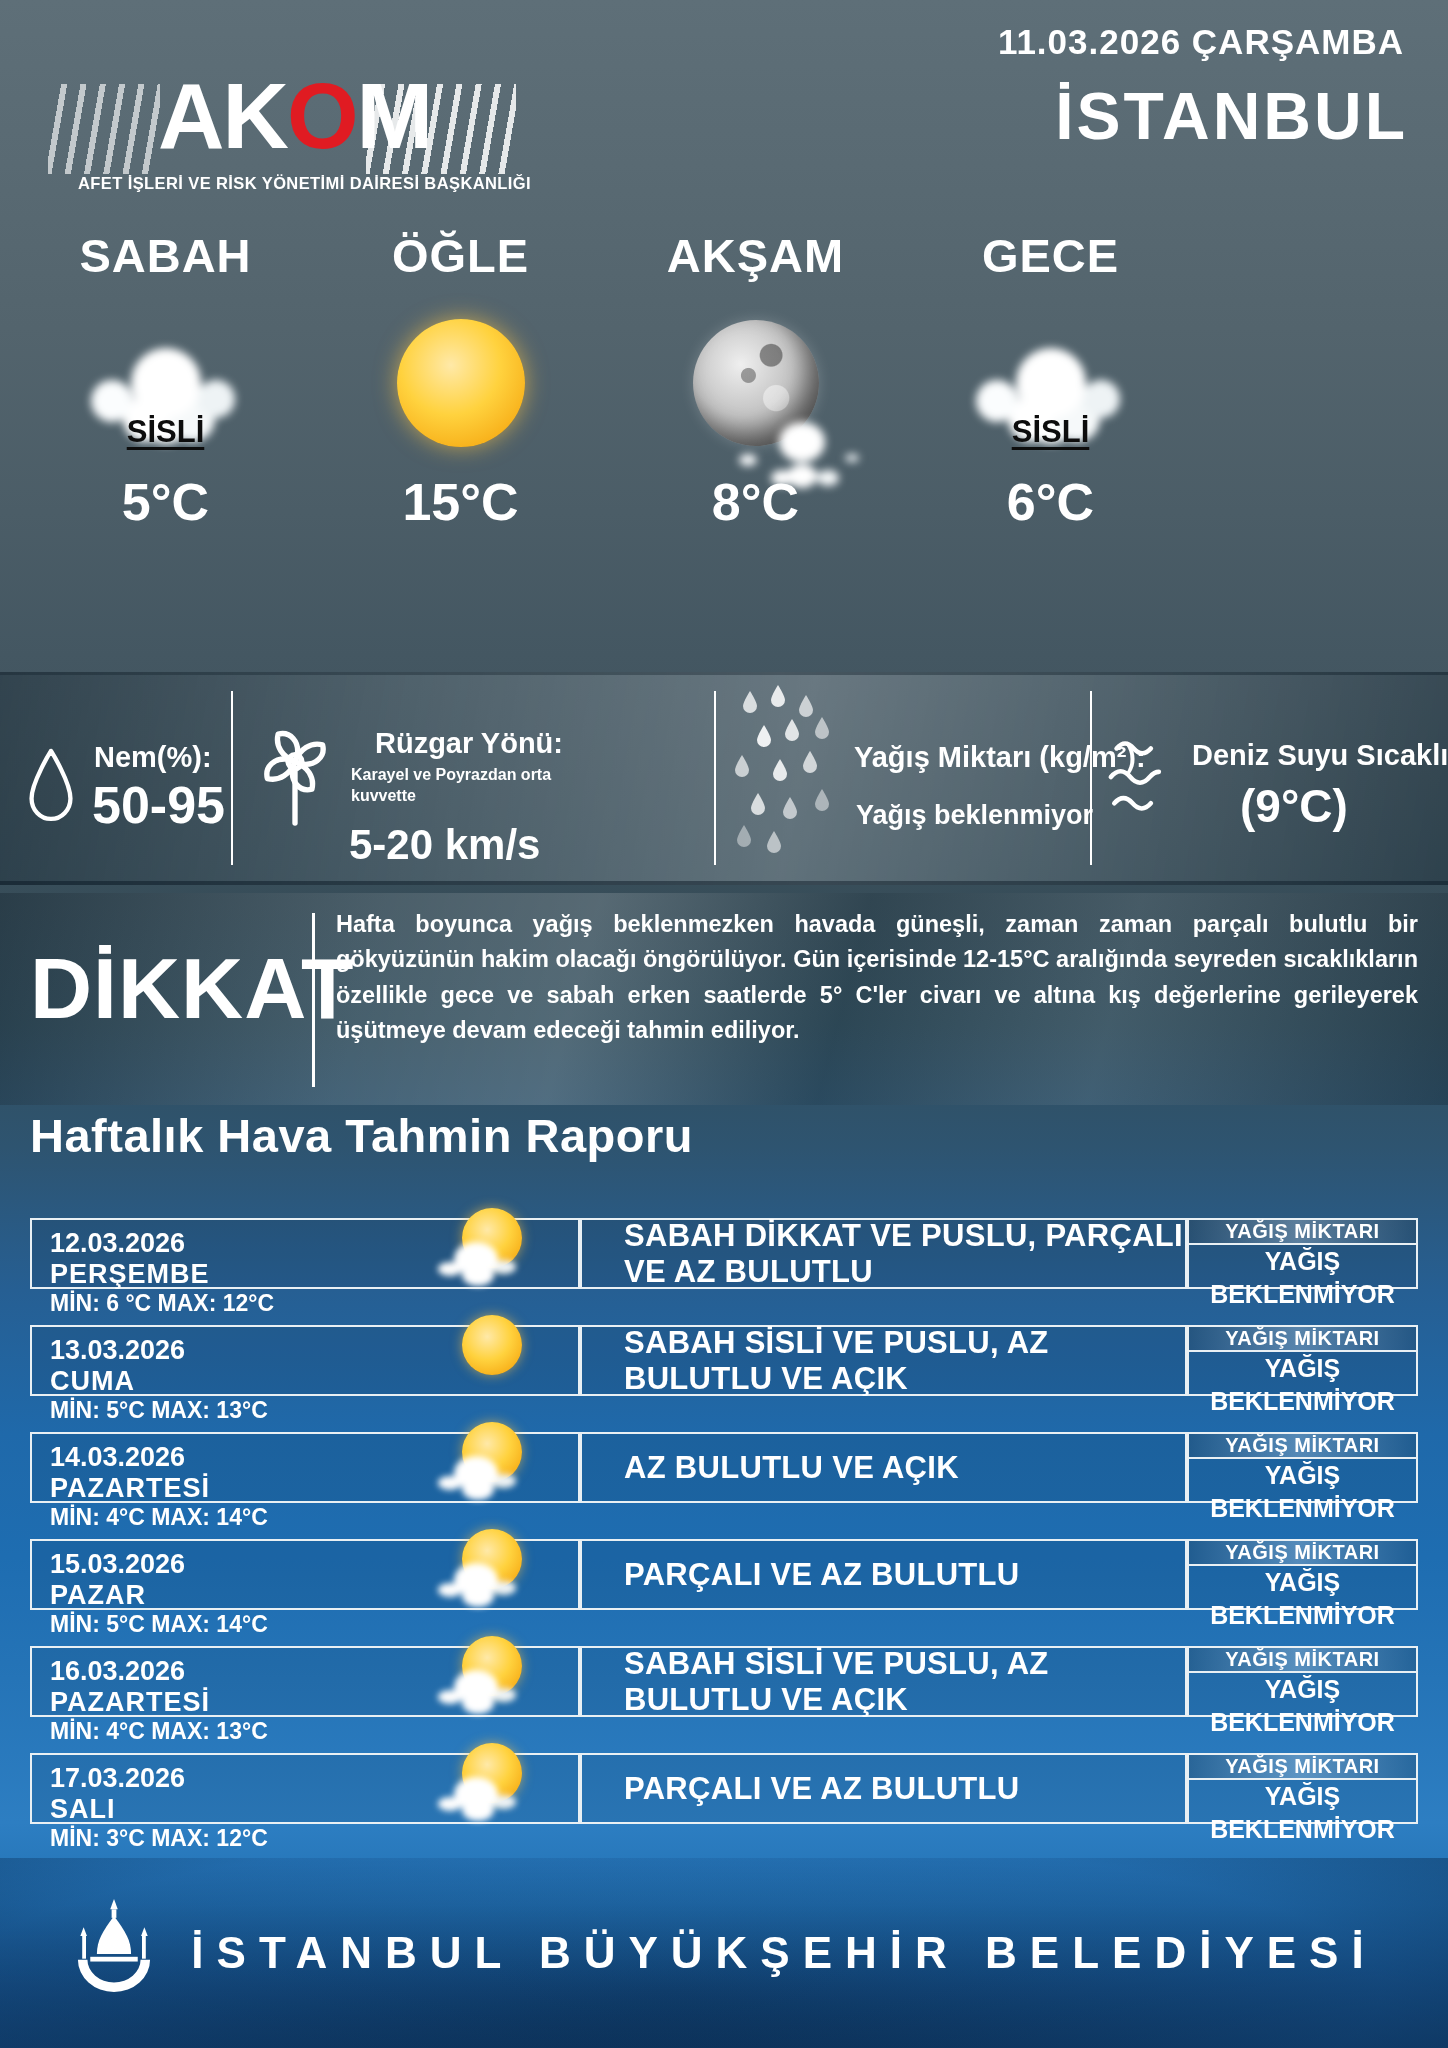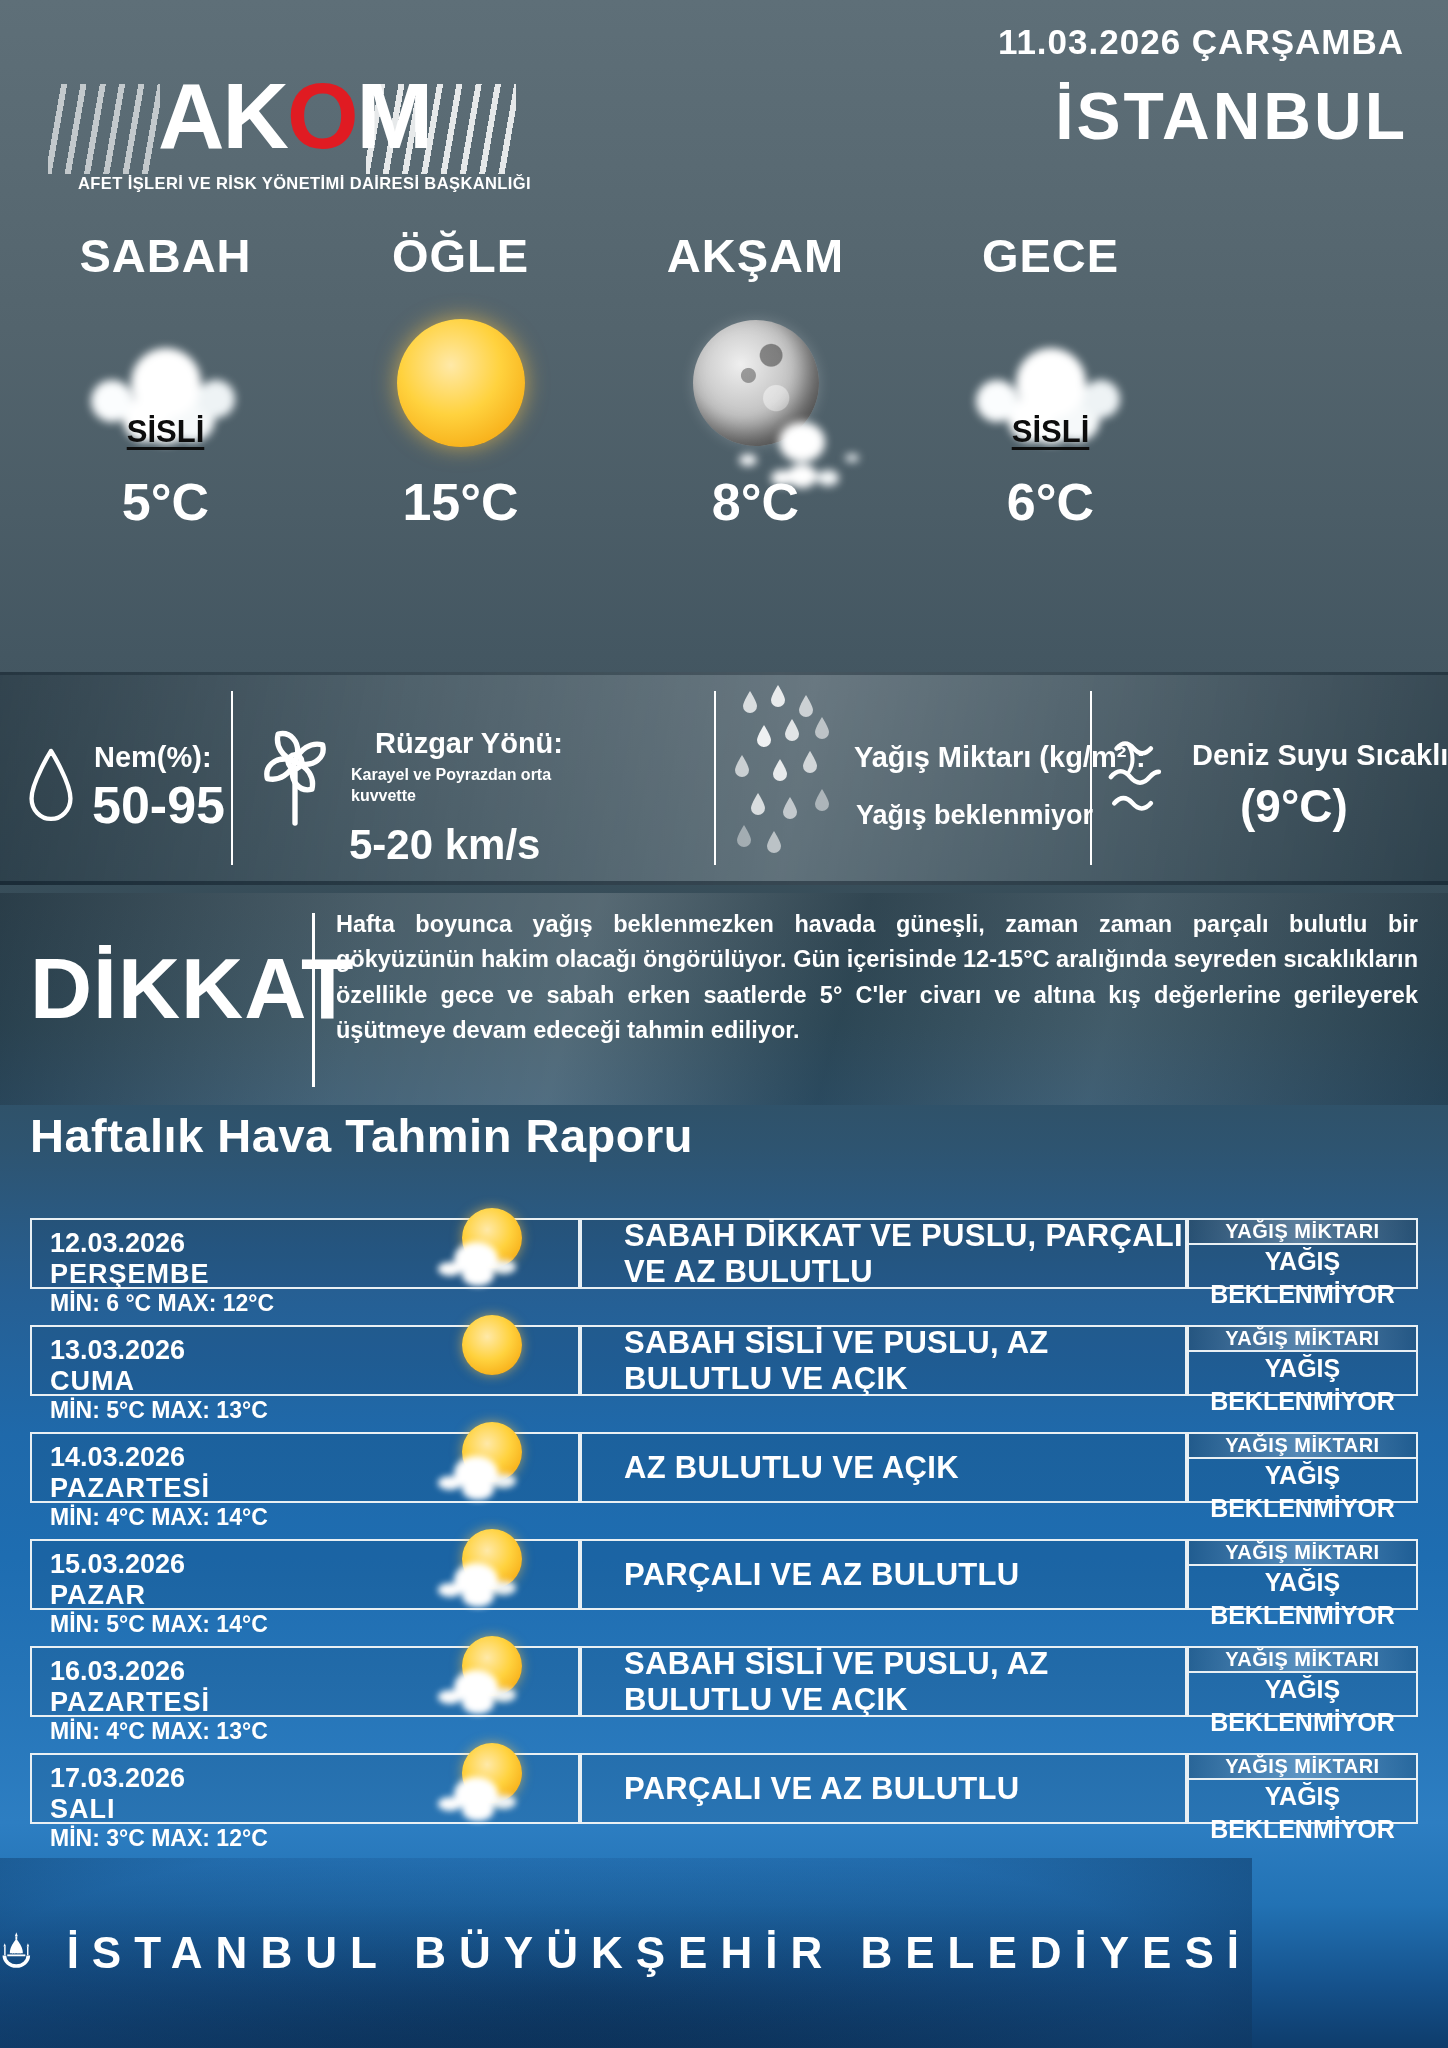--- a/index.html
+++ b/index.html
@@ -91,21 +91,21 @@
   .wicon.icon-sun-cloud .wcloud{display:block;}
   .desccell{display:flex;align-items:center;padding-left:42px;font-size:31px;font-weight:800;letter-spacing:.3px;}
   .pcell{display:flex;flex-direction:column;padding:0;}
   .ph{height:36px;display:flex;align-items:center;justify-content:center;font-size:20px;font-weight:800;
     letter-spacing:.5px;border-bottom:2px solid #e9f0f4;
     background:linear-gradient(90deg,rgba(50,70,85,.25) 0%,rgba(255,255,255,.25) 48%,rgba(50,70,85,.18) 100%);}
   .pv{flex:1;display:flex;align-items:center;justify-content:center;text-align:center;
     font-size:25px;font-weight:bold;line-height:1.3;padding:0 14px;}
 
   
-  .footer{position:absolute;left:0;top:1858px;width:1252px;height:190px;
+  .footer{position:absolute;left:0;top:1858px;width:1448px;height:190px;
     background:radial-gradient(90% 150% at 46% 70%,rgba(47,119,181,.0) 0%,rgba(25,85,145,.35) 55%,rgba(10,48,86,.85) 100%),
       linear-gradient(180deg,rgba(12,50,90,0) 0%,rgba(11,44,80,.35) 45%,rgba(9,38,70,.65) 100%);
     display:flex;align-items:center;justify-content:center;gap:34px;}
   .forg{font-size:44px;font-weight:800;letter-spacing:13px;white-space:nowrap;}
 
   svg{display:block;}
 </style>
 </head>
 <body>
 

